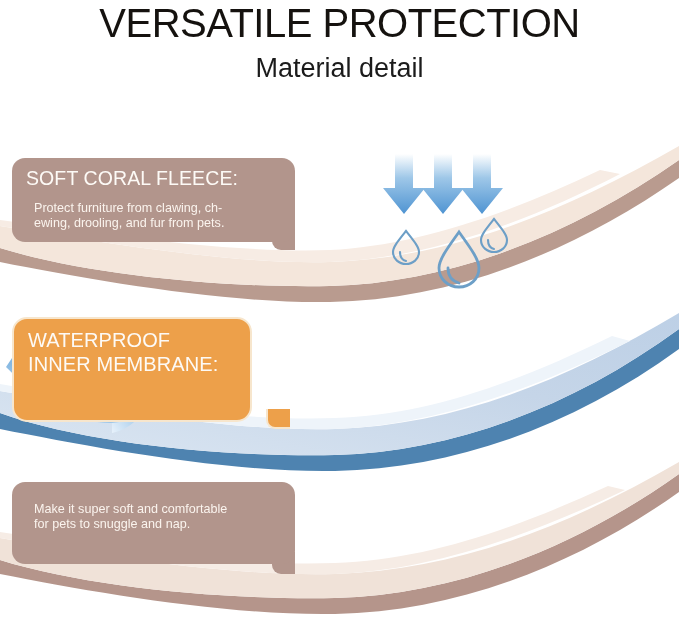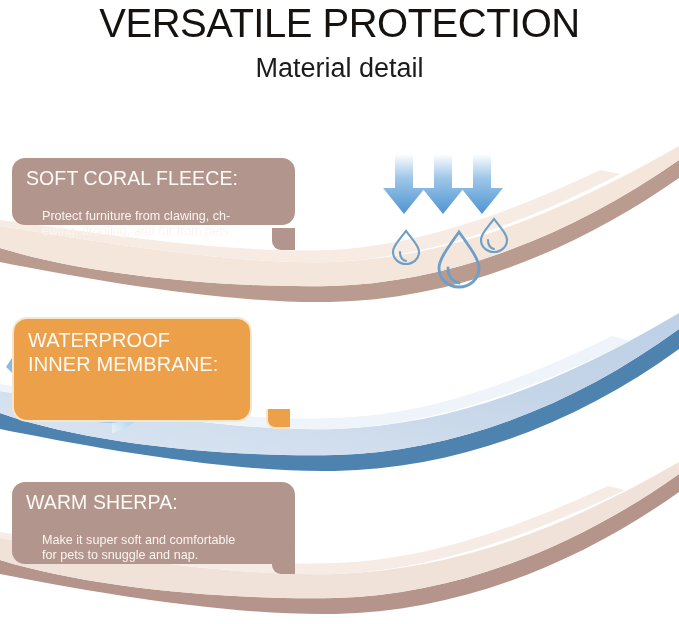--- a/index.html
+++ b/index.html
@@ -76,35 +76,35 @@
   .callout .headline {
     margin: 0;
     font-size: 19.5px;
     line-height: 22.5px;
     font-weight: 400;
     letter-spacing: 0.1px;
     color: #fdfaf6;
     white-space: pre-line;
   }
   .callout .body {
-    margin: 16px;
+    margin: 8px;
     padding-top: 3px;
     font-size: 12.6px;
     line-height: 15.4px;
     font-weight: 400;
     color: #fbf4ee;
     white-space: pre-line;
   }
 
   
   #callout-1 {
     left: 12px;
     top: 18px;
     width: 283px;
-    height: 67px;
+    height: 84px;
     background: #b2958c;
   }
   
   #callout-2 {
     left: 12px;
     top: 12px;
     width: 240px;
     height: 105px;
     background: #eda04a;
     border: 2px solid #f7e6cd;
@@ -262,19 +262,18 @@
                  L 679 0 C 565 66 455 108 335 112 C 230 115 90 92 0 76 Z" fill="#f0e2d8"></path>
 
         <path d="M 0 76 C 90 92 230 115 335 112 C 425 109 525 76 625 28
                  L 608 24 C 508 70 422 98 335 101 C 230 105 90 84 0 70 Z" fill="#f6ece5"></path>
       </svg>
     </div>
 
     <div class="tail" id="tail-3"></div>
 
     <div class="callout" id="callout-3">
-      <p class="headline">WARM SHERPA:</p>
       <p class="body">Make it super soft and comfortable
 for pets to snuggle and nap.</p>
     </div>
   </div>
 
 </div>
 
 </body></html>

